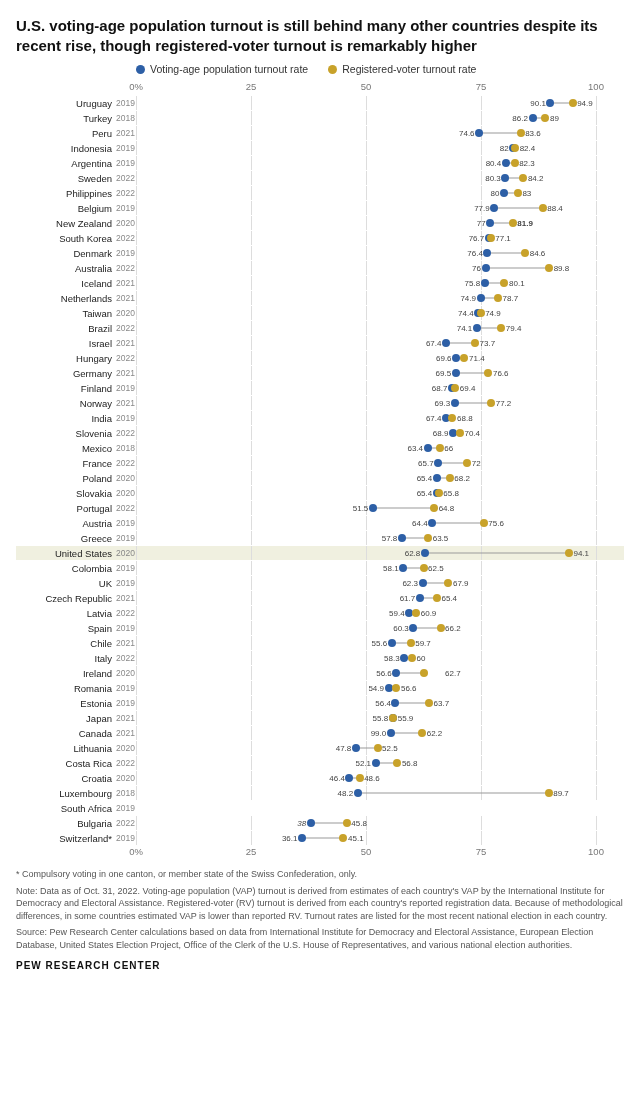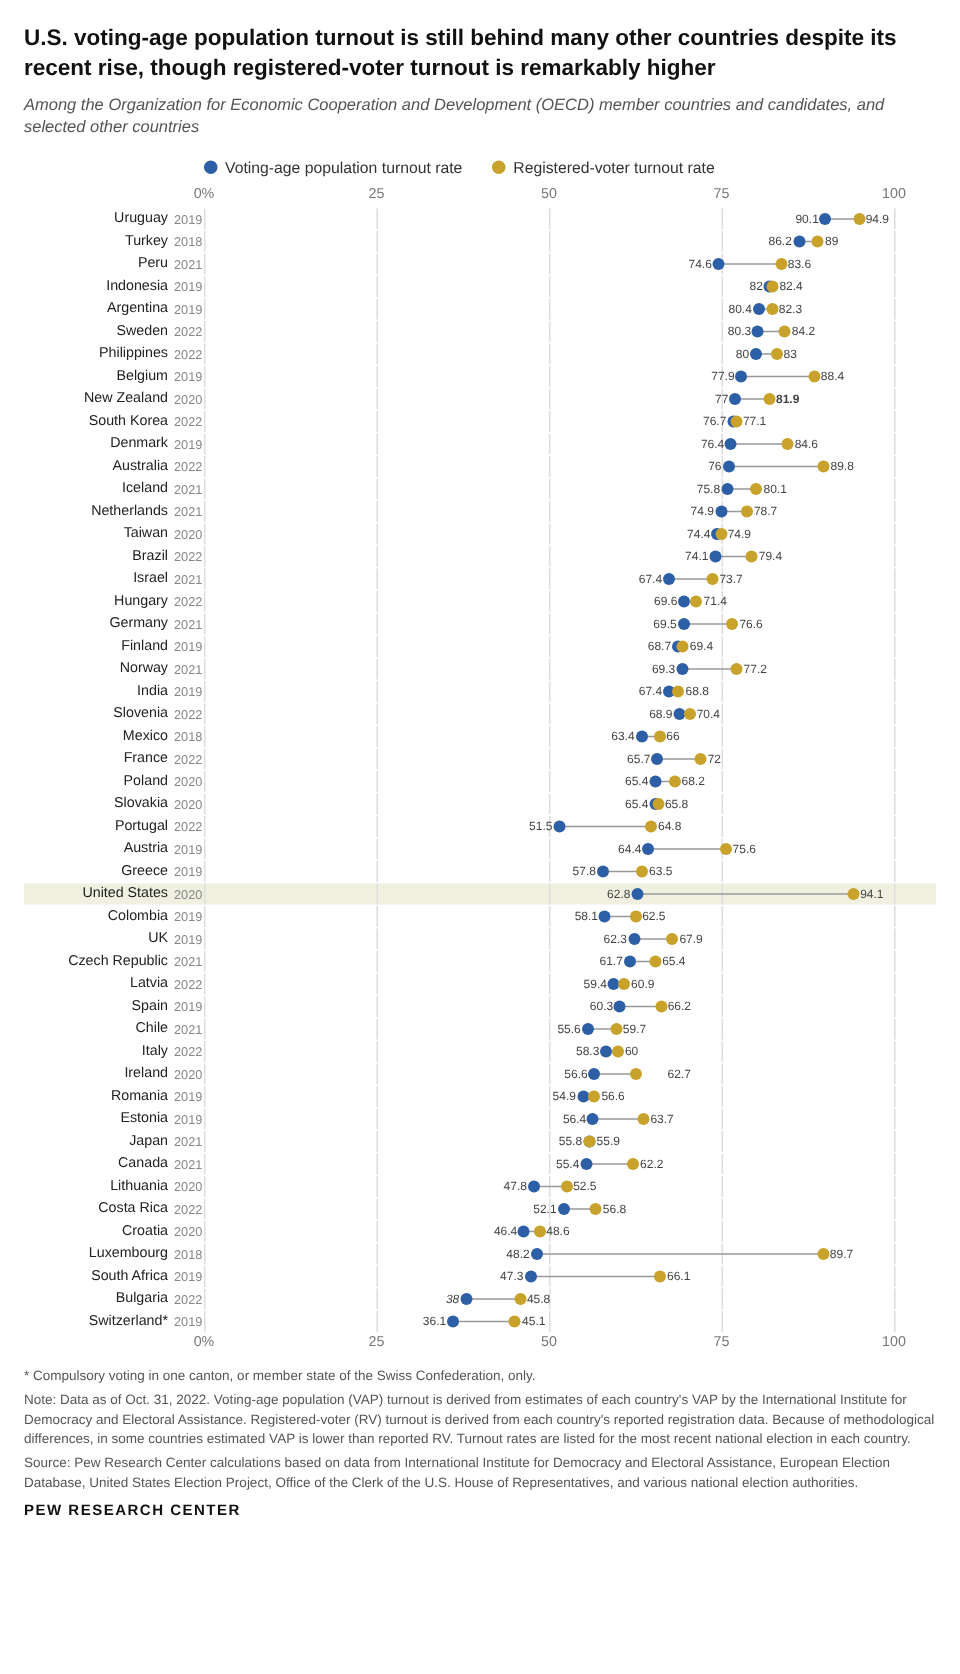--- a/index.html
+++ b/index.html
@@ -141,21 +141,20 @@
       font-weight: bold;
       color: #111;
       letter-spacing: 1px;
     }
   </style>
 </head>
 <body>
 
 <div class="container">
   <h1>U.S. voting-age population turnout is still behind many other countries despite its recent rise, though registered-voter turnout is remarkably higher</h1>
-  <p class="subtitle">Among the Organization for Economic Cooperation and Development (OECD) member countries and candidates, and selected other countries</p>
 
   <div class="legend">
     <div class="legend-item">
       <span class="dot-blue"></span>
       <span>Voting-age population turnout rate</span>
     </div>
     <div class="legend-item">
       <span class="dot-gold"></span>
       <span>Registered-voter turnout rate</span>
     </div>
@@ -852,21 +851,21 @@
           <div class="year-label">2021</div>
           <div class="bar-area">
             <div class="gridline" style="left: 0%;"></div>
             <div class="gridline" style="left: 25%;"></div>
             <div class="gridline" style="left: 50%;"></div>
             <div class="gridline" style="left: 75%;"></div>
             <div class="gridline" style="left: 100%;"></div>
             <div class="connector-line" style="left: 55.4%; width: 6.8%;"></div>
             <div class="dot dot-b" style="left: 55.4%;"></div>
             <div class="dot dot-g" style="left: 62.2%;"></div>
-            <div class="val-label" style="right: 45.6%; text-align: right;">55.4</div>
+            <div class="val-label" style="right: 45.6%; text-align: right;">99.0</div>
             <div class="val-label" style="left: 63.2%;">62.2</div>
           </div>
         </div>
         <div class="data-row">
           <div class="country-label">Lithuania</div>
           <div class="year-label">2020</div>
           <div class="bar-area">
             <div class="gridline" style="left: 0%;"></div>
             <div class="gridline" style="left: 25%;"></div>
             <div class="gridline" style="left: 50%;"></div>
@@ -923,32 +922,20 @@
             <div class="connector-line" style="left: 48.2%; width: 41.5%;"></div>
             <div class="dot dot-b" style="left: 48.2%;"></div>
             <div class="dot dot-g" style="left: 89.7%;"></div>
             <div class="val-label" style="right: 52.8%; text-align: right;">48.2</div>
             <div class="val-label" style="left: 90.7%;">89.7</div>
           </div>
         </div>
         <div class="data-row">
           <div class="country-label">South Africa</div>
           <div class="year-label">2019</div>
-          <div class="bar-area">
-            <div class="gridline" style="left: 0%;"></div>
-            <div class="gridline" style="left: 25%;"></div>
-            <div class="gridline" style="left: 50%;"></div>
-            <div class="gridline" style="left: 75%;"></div>
-            <div class="gridline" style="left: 100%;"></div>
-            <div class="connector-line" style="left: 47.3%; width: 18.8%;"></div>
-            <div class="dot dot-b" style="left: 47.3%;"></div>
-            <div class="dot dot-g" style="left: 66.1%;"></div>
-            <div class="val-label" style="right: 53.7%; text-align: right;">47.3</div>
-            <div class="val-label" style="left: 67.1%;">66.1</div>
-          </div>
         </div>
         <div class="data-row">
           <div class="country-label">Bulgaria</div>
           <div class="year-label">2022</div>
           <div class="bar-area">
             <div class="gridline" style="left: 0%;"></div>
             <div class="gridline" style="left: 25%;"></div>
             <div class="gridline" style="left: 50%;"></div>
             <div class="gridline" style="left: 75%;"></div>
             <div class="gridline" style="left: 100%;"></div>

